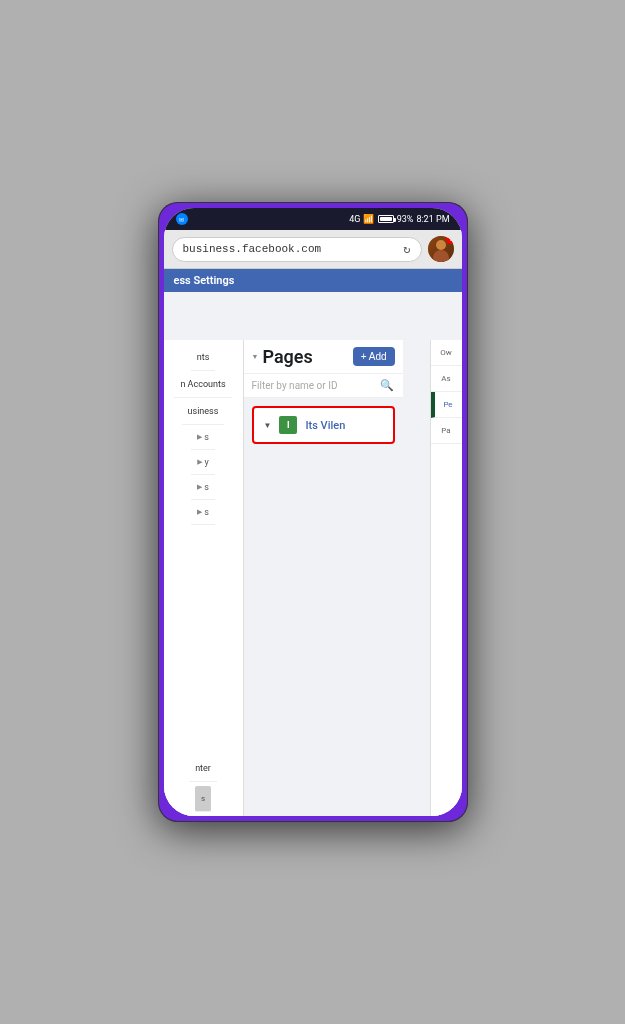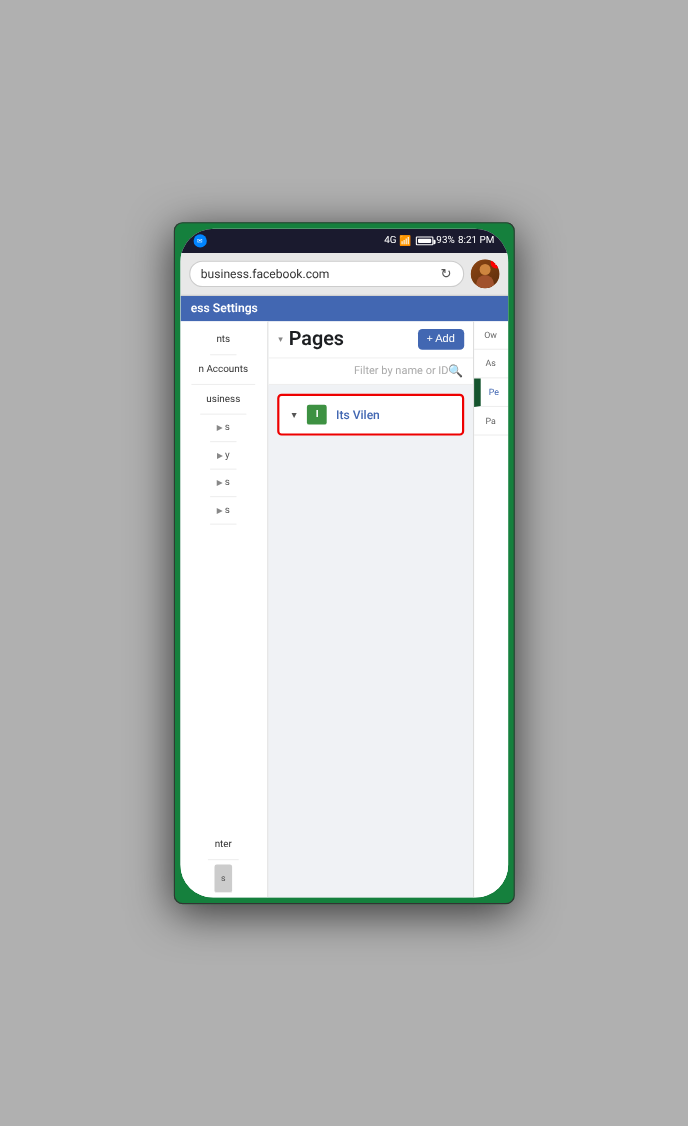--- a/index.html
+++ b/index.html
@@ -8,22 +8,22 @@
       display: flex;
       justify-content: center;
       align-items: center;
       min-height: 100vh;
       font-family: -apple-system, BlinkMacSystemFont, 'Segoe UI', Roboto, sans-serif;
     }
 
     .phone-shell {
       width: 310px;
       height: 620px;
-      background: #15803d;
-      border-radius: 8px;
+      background: #6d28d9;
+      border-radius: 20px;
       padding: 6px;
       box-shadow: 0 8px 40px rgba(0,0,0,0.7), inset 0 0 0 1px #333;
       position: relative;
     }
 
     .phone-screen {
       width: 100%;
       height: 100%;
       background: #f0f2f5;
       border-radius: 30px;
@@ -108,20 +108,21 @@
       flex: 1;
       background: white;
       border: 1px solid #ccc;
       border-radius: 16px;
       padding: 4px 10px;
       font-size: 11px;
       color: #333;
       display: flex;
       align-items: center;
       justify-content: space-between;
+      font-family: Liberation Mono, monospace;
     }
     .reload-icon {
       color: #555;
       font-size: 12px;
     }
     .avatar-badge {
       width: 26px;
       height: 26px;
       border-radius: 50%;
       background: #8b4513;
@@ -144,20 +145,21 @@
       justify-content: center;
     }
 
     
     .page-content {
       flex: 1;
       display: flex;
       flex-direction: column;
       overflow: hidden;
       background: #f0f2f5;
+      gap: 48px;
     }
 
     
     .biz-header {
       background: #4267B2;
       color: white;
       padding: 5px 10px;
       font-size: 11px;
       font-weight: 600;
       flex-shrink: 0;
@@ -244,21 +246,21 @@
       cursor: pointer;
     }
 
     
     .filter-bar {
       background: white;
       padding: 5px 8px;
       border-bottom: 1px solid #eee;
       display: flex;
       align-items: center;
-      justify-content: flex-end;
+      justify-content: space-between;
     }
     .filter-placeholder {
       font-size: 10px;
       color: #aaa;
     }
     .search-icon-small {
       color: #aaa;
       font-size: 11px;
     }
 
@@ -300,34 +302,35 @@
     }
 
     
     .right-panel {
       width: 32px;
       background: white;
       border-left: 1px solid #ddd;
       flex-shrink: 0;
       display: flex;
       flex-direction: column;
+      margin-left: 27px;
     }
     .right-tab {
       padding: 8px 4px;
       font-size: 8px;
       color: #666;
       border-bottom: 1px solid #eee;
       text-align: center;
       white-space: nowrap;
       overflow: hidden;
     }
     .right-tab.active {
       color: #4267B2;
       font-weight: normal;
-      border-left: 6px solid #14532d;
+      border-left: 4px solid #14532d;
     }
 
     .avatar-person {
       width: 26px;
       height: 26px;
       border-radius: 50%;
       background: linear-gradient(135deg, #8B4513, #5D2E0C);
       overflow: hidden;
       flex-shrink: 0;
       position: relative;

